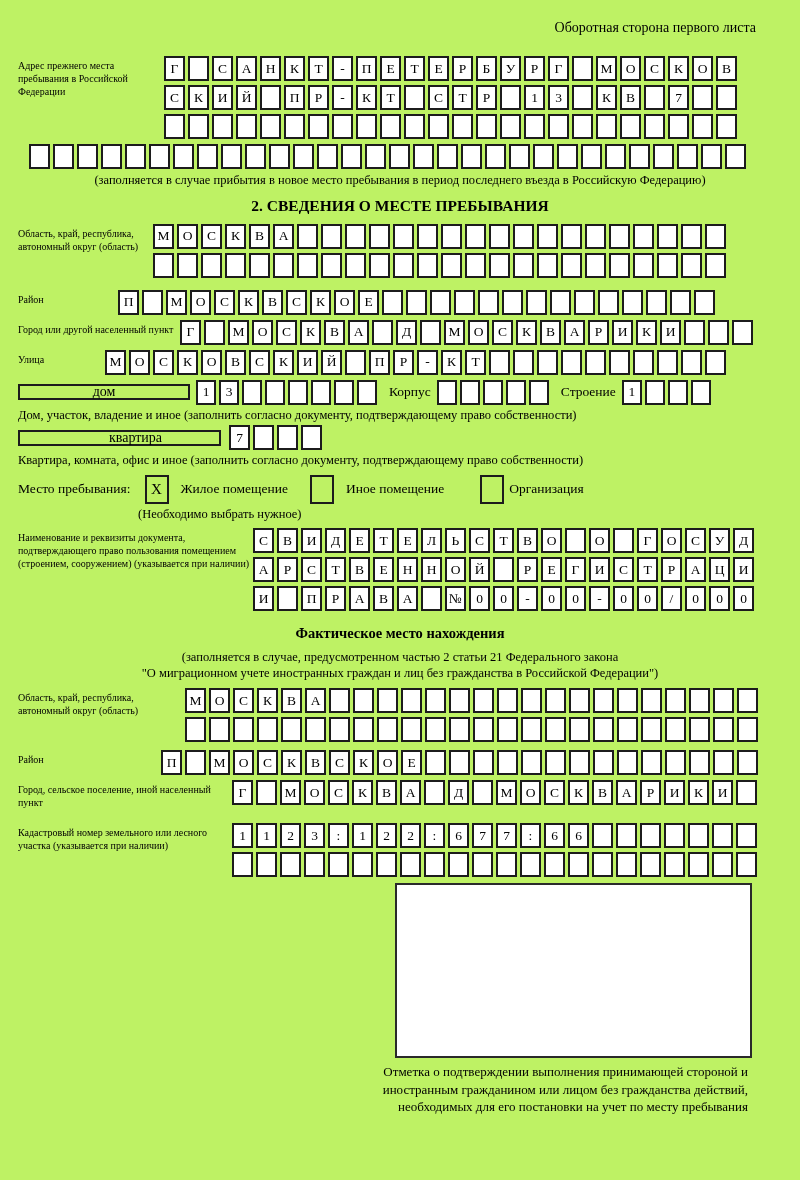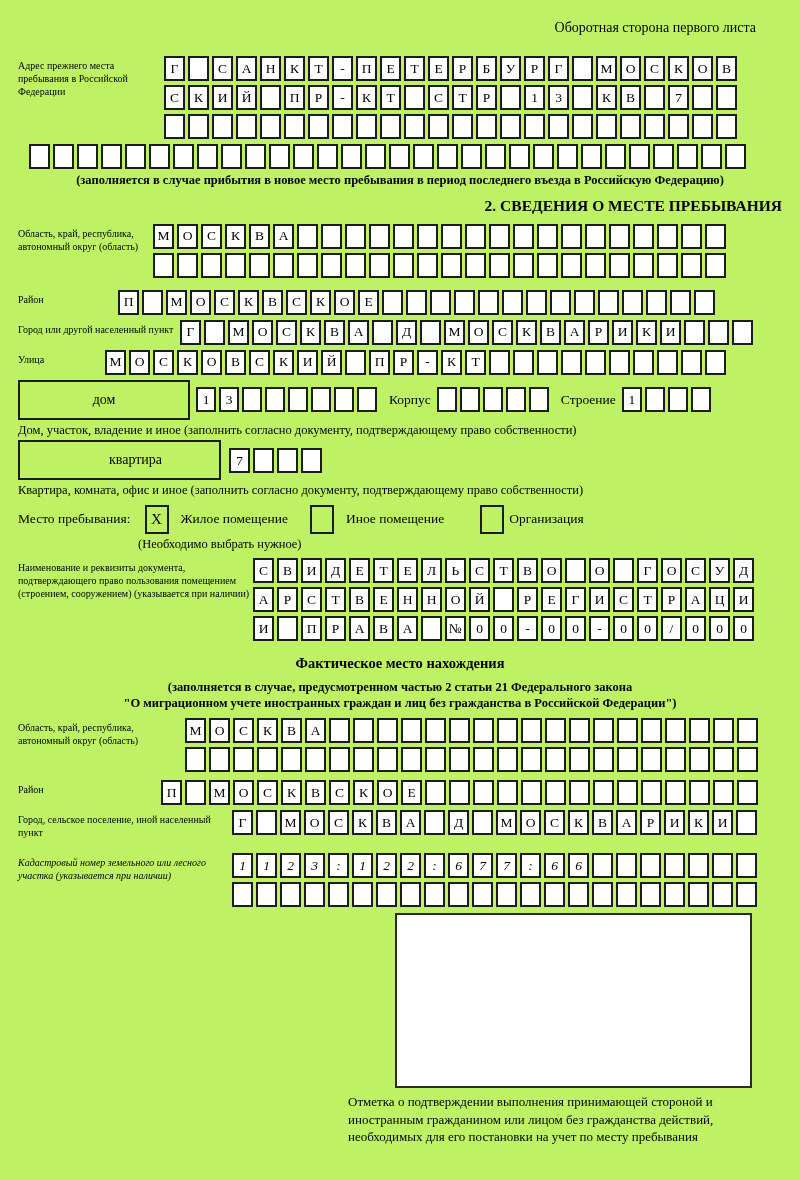--- a/index.html
+++ b/index.html
@@ -25,28 +25,28 @@
   
   .field { display:flex; align-items:flex-start; margin-bottom:5px; }
   .field .flabel { flex:none; font-size:10px; line-height:1.3; padding-top:3px; }
   .rows { flex:none; }
 
   .lw146 { width:146px; } .lw135 { width:135px; } .lw100 { width:100px; }
   .lw162 { width:162px; } .lw87  { width:87px;  } .lw235 { width:235px; }
   .lw167 { width:167px; } .lw143 { width:143px; } .lw214 { width:214px; }
 
   .caption { font-size:12.5px; line-height:1.25; }
-  .center { text-align:center;font-weight:bold; }
-  .sect-title { text-align:right; font-weight:bold; font-size:15.5px; margin:8px 0 9px 0; }
+  .center { text-align:center; }
+  .sect-title { text-align:center; font-weight:bold; font-size:15.5px; margin:8px 0 9px 0; }
   .sub-title  { text-align:center; font-weight:bold; font-size:14.5px; margin:14px 0 8px 0; }
 
   
   .houserow { display:flex; align-items:center; margin:2px 0 3px 0; }
   .wide-box {
-    box-sizing:border-box; border:2px solid #1c1c1c; height:40px;
+    box-sizing:border-box; border:2px solid #1c1c1c; height:16px;
     display:flex; align-items:center; justify-content:center; font-size:14px; flex:none;
   }
   .dom-box { width:172px; margin-right:6px; }
   .kv-box  { width:203px; margin-right:8px;padding-left:32px; }
   .inline-label { font-size:13.5px; padding:0 6px 0 12px; flex:none; }
 
   
   .stayrow { display:flex; align-items:center; margin:6px 0 3px 0; }
   .stayrow .slabel { font-size:13.5px; }
   .checkbox {
@@ -55,21 +55,21 @@
   }
   .stay-note { font-size:12.5px; width:400px; margin-left:120px; text-align:left; margin-bottom:6px; }
 
   
   .stamp-box {
     box-sizing:border-box; border:2px solid #2a2a2a; width:357px; height:175px;
     margin-left:377px; margin-top:6px; background:#fff;
   }
   .stamp-caption {
     width:400px; margin-left:330px; margin-top:5px;
-    font-size:13px; line-height:1.35; text-align:left;
+    font-size:13px; line-height:1.35; text-align:right;
   }
   .mb0 { margin-bottom:0; }
 </style>
 </head>
 <body>
 
 <div class="page">
 
   <div class="header-note">Оборотная сторона первого листа</div>
 
@@ -594,21 +594,21 @@
           <div class="cell">А</div>
           <div class="cell">Р</div>
           <div class="cell">И</div>
           <div class="cell">К</div>
           <div class="cell">И</div>
           <div class="cell"></div>
         </div>
       </div>
   </div>
 
-  <div class="field" style="margin-top:14px;font-style:italic;">
+  <div class="field" style="margin-top:14px;">
     <div class="flabel lw214">Кадастровый номер земельного или лесного участка (указывается при наличии)</div>
     <div class="rows">
       <div class="cellrow">
           <div class="cell">1</div>
           <div class="cell">1</div>
           <div class="cell">2</div>
           <div class="cell">3</div>
           <div class="cell">:</div>
           <div class="cell">1</div>
           <div class="cell">2</div>

